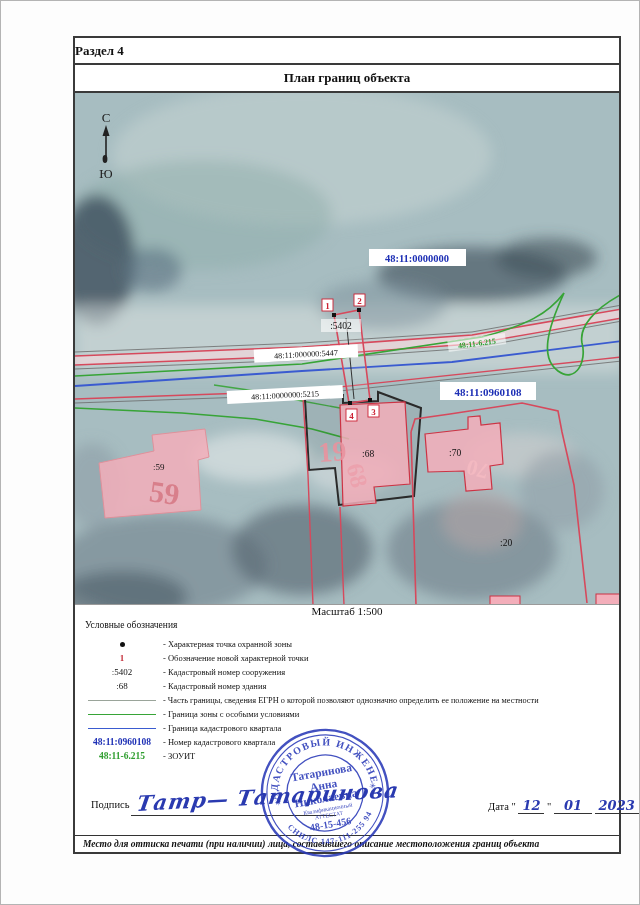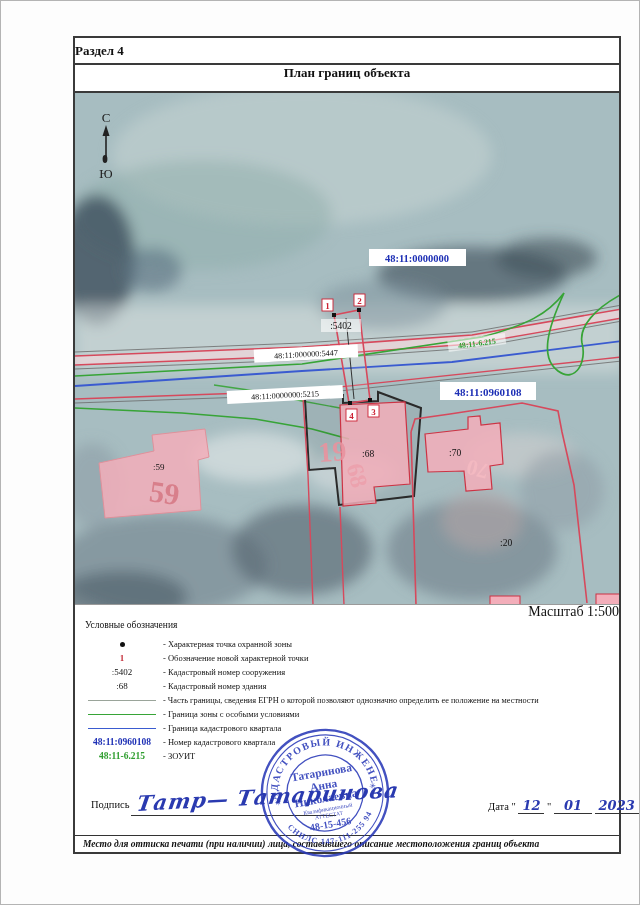--- a/index.html
+++ b/index.html
@@ -3,25 +3,25 @@
 <meta charset="utf-8">
 <style>
   html,body{margin:0;padding:0;background:#ffffff;}
   .page{position:relative;width:640px;height:905px;background:#fdfdfd;
         border:1px solid #b4b4b4;box-sizing:border-box;
         font-family:"Liberation Serif", serif;color:#111;overflow:hidden;}
   .frame{position:absolute;left:72px;top:35px;width:548px;height:818px;
          border:2px solid #3a3a3a;box-sizing:border-box;background:#ffffff;}
   .hrow{height:25px;border-bottom:2px solid #3a3a3a;display:flex;align-items:center;
         font-weight:bold;font-size:13px;}
-  .hrow2{height:26px;border-bottom:2px solid #3a3a3a;display:flex;
+  .hrow2{height:26px;border-bottom:2px solid #3a3a3a;display:flex;align-items:center;
         justify-content:center;font-weight:bold;font-size:13px;}
   .mapwrap{position:relative;width:100%;height:512px;border-bottom:1px solid #9a9a9a;
         box-sizing:border-box;overflow:hidden;}
-  .scale-caption{text-align:right;font-size:14px;height:13px;line-height:13px;}
+  .scale-caption{text-align:center;font-size:11px;height:13px;line-height:13px;}
   .legend{position:relative;padding:1px 0 0 6px;}
   .legend-title{font-size:9.5px;margin:1px 0 7px 4px;}
   .lrow{display:flex;align-items:center;height:14px;font-size:8.5px;white-space:nowrap;}
   .lsym{flex:0 0 82px;text-align:center;font-size:9px;}
   .dot{display:inline-block;width:5px;height:5px;border-radius:50%;background:#111;}
   .red{color:#c5303c;font-weight:bold;}
   .lline{display:inline-block;width:68px;height:0;vertical-align:middle;}
   .lline.gray{border-top:1.5px solid #9aa49a;}
   .lline.green{border-top:1.8px solid #37a437;}
   .lline.blue{border-top:1.8px solid #3a5bd0;}

